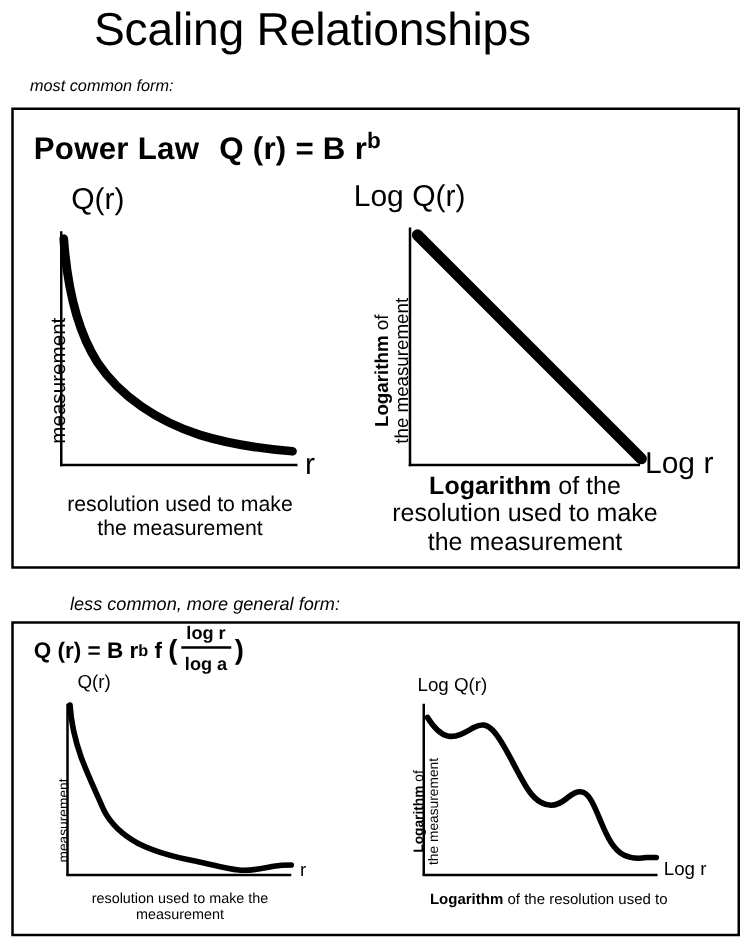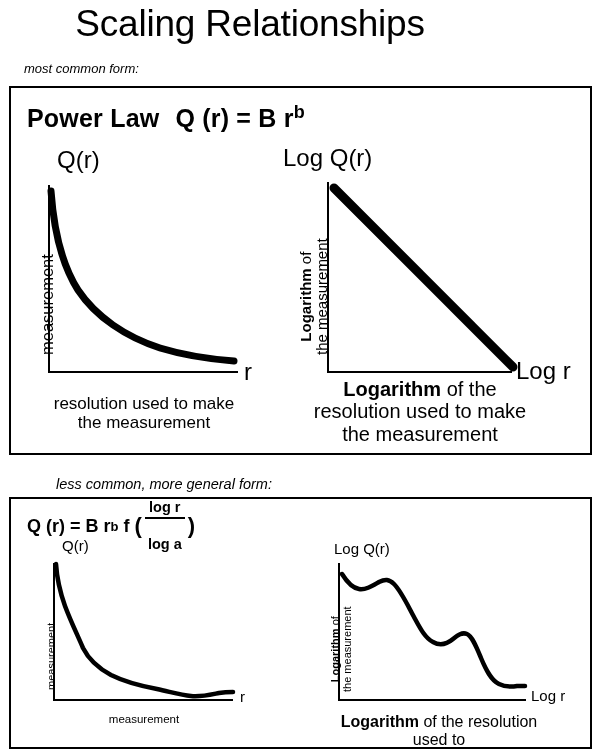--- a/index.html
+++ b/index.html
@@ -85,21 +85,21 @@
     flex-direction: column;
     align-items: center;
     vertical-align: middle;
     margin: 0 3px;
     line-height: 1.08;
     font-size: 14.5px;
     position: relative;
     top: 0px;
   }
   .fraction .num { padding: 0 3px 1px 3px; }
-  .fraction .den { padding: 18px 3px 0 3px; }
+  .fraction .den { padding: 6px 3px 0 3px; }
   .fraction .bar {
     width: 100%;
     height: 2px;
     background: #000;
   }
   .paren-big { font-size: 22px; font-weight: bold; }
 
   
   .chart {
     position: absolute;
@@ -166,21 +166,21 @@
   #chart-br .axis-v { left: 338px; top: 563px; width: 1.5px; height: 137px; }
   #chart-br .axis-h { left: 338px; top: 699px; width: 188px; height: 1.5px; }
   #chart-br .lbl-q  { left: 334px; top: 540px; font-size: 15px; }
   #chart-br .lbl-r  { left: 531px; top: 687px; font-size: 15px; }
   #chart-br .ylabel { left: 330px; top: 692px; font-size: 11px; }
 
   
   #xcap-tl { left: 23px;  top: 394px; width: 242px; font-size: 17px; }
   #xcap-tr { left: 300px; top: 378px; width: 240px; font-size: 20px; }
   #xcap-bl { left: 38px;  top: 713px; width: 212px; font-size: 11.5px; }
-  #xcap-br { left: 323px; top: 713px; width: 232px; font-size: 16px; }
+  #xcap-br { left: 323px; top: 713px; width: 232px; font-size: 12px; }
 </style>
 </head>
 <body>
 
 <div id="page-title">Scaling Relationships</div>
 
 <div class="section-caption" id="caption-top">most common form:</div>
 
 <div class="panel" id="panel-top"></div>
 
@@ -243,20 +243,21 @@
   <div class="axis-label-italic lbl-r">r</div>
   <div class="ylabel">measurement</div>
   <svg class="curve" style="left:53px; top:562px;" width="182" height="140" viewBox="0 0 182 140">
     <path d="M3,2 C4,18 7,30 12,44 C18,60 24,72 30,86 C36,98 45,106 58,113
              C72,120 88,124 104,127 C118,130 128,133 138,134 C148,135 156,133 166,131
              C172,130 176,130 180,130" stroke-width="4.5"></path>
   </svg>
 </div>
 
 <div class="xcaption" id="xcap-bl">
+  <div>resolution used to make the</div>
   <div>measurement</div>
 </div>
 
 <div class="chart" id="chart-br">
   <div class="axis-v"></div>
   <div class="axis-h"></div>
   <div class="axis-label-italic lbl-q">Log Q(r)</div>
   <div class="axis-label-italic lbl-r">Log r</div>
   <div class="ylabel two-line">
     <div><b>Logarithm</b><span> of</span></div>

